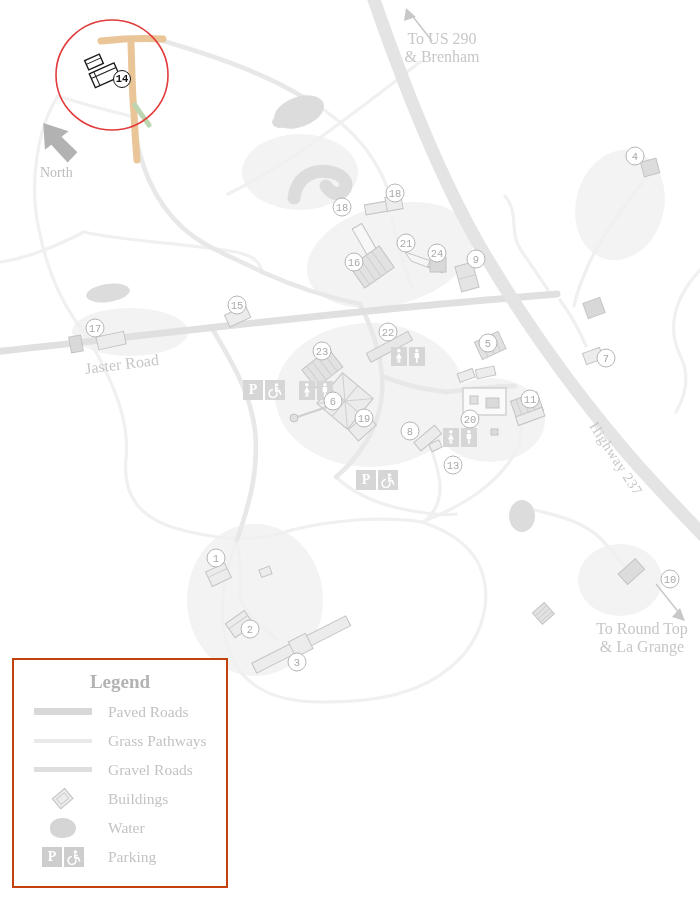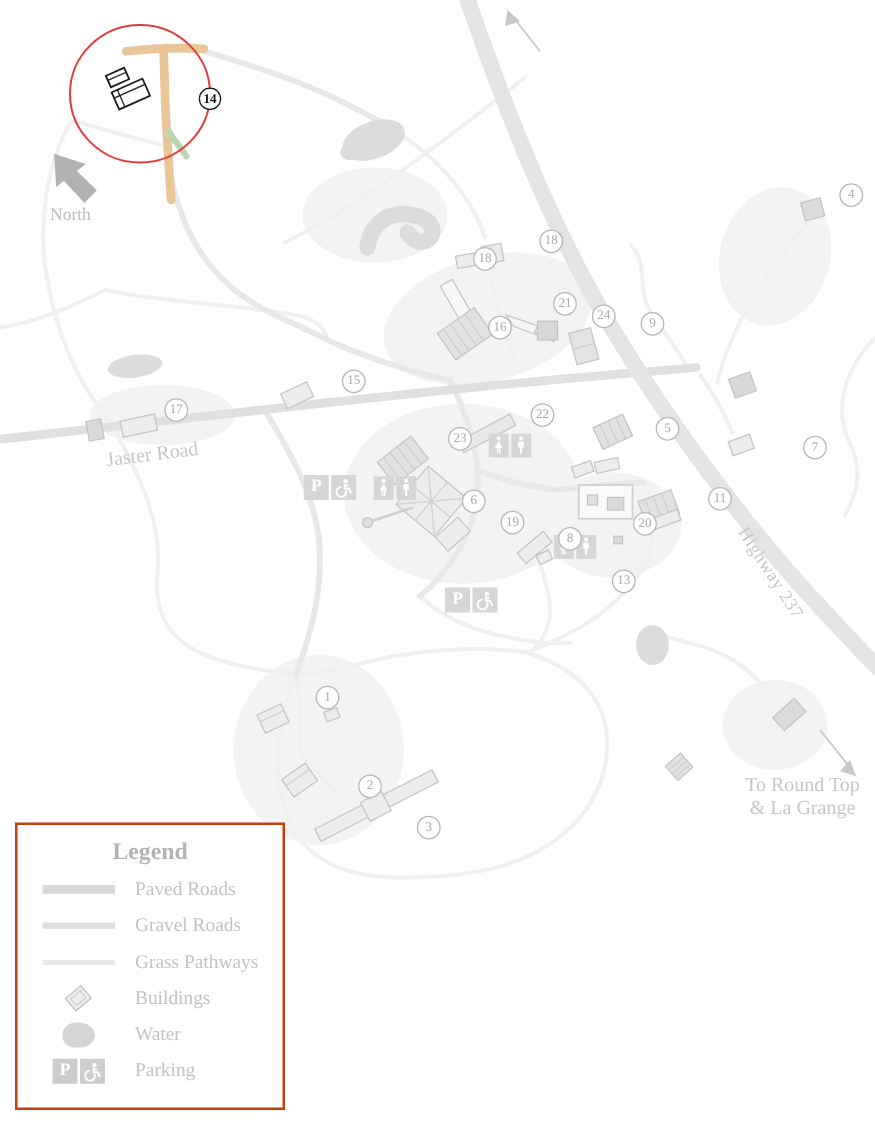--- a/index.html
+++ b/index.html
@@ -9,21 +9,21 @@
 
   
   .layer{position:absolute;left:0;top:0;width:700px;height:898px;pointer-events:none;}
 
   .map-label{position:absolute;color:#c7c7c7;white-space:pre-line;line-height:1.12;
              transform-origin:0 0;}
 
   .marker{position:absolute;width:17px;height:17px;border-radius:50%;
           border:1px solid #b6b6b6;background:#fff;color:#a9a9a9;
           font-size:10.5px;display:flex;align-items:center;justify-content:center;
-          transform:translate(-50%,-50%);font-family:Liberation Serif, serif;margin-left:46px;}
+          transform:translate(-50%,-50%);font-family:Liberation Mono, monospace;}
   .marker.dark{border:1.4px solid #151515;color:#111;font-weight:bold;width:16px;height:16px;}
 
   .icon-pair{position:absolute;display:flex;gap:2px;}
   .icon-pair .sq{background:#d6d6d6;display:flex;align-items:center;justify-content:center;
                  color:#fff;font-weight:bold;font-family:"Liberation Serif",serif;}
   .icon-pair .sq svg{display:block;width:86%;height:90%;}
 
   
   .legend{position:absolute;left:12px;top:658px;width:212px;height:226px;
           border:2px solid #c2410c;background:#fff;}
@@ -275,20 +275,22 @@
         </span>
         <span class="sq" style="width: 16px; height: 19px;">
           <svg viewBox="0 0 20 24">
             <circle cx="10" cy="3.6" r="2.5" fill="#fff"></circle>
             <path d="M6.8 7 h6.4 v7.2 h-2 v7 h-2.4 v-7 h-2 z" fill="#fff"></path>
           </svg>
         </span>
       </div>
     </div>
   <div class="layer" id="labels-layer">
+      <div class="map-label" style="left: 392px; top: 30px; font-size: 16px; width: 100px; text-align: center;">To US 290
+&amp; Brenham</div>
       <div class="map-label" style="left: 40px; top: 165px; font-size: 14px; color: rgb(188, 188, 188);">North</div>
       <div class="map-label" style="left: 84px; top: 360px; font-size: 16px; transform: rotate(-7deg);">Jaster Road</div>
       <div class="map-label" style="left: 600px; top: 419px; font-size: 14.5px; transform: rotate(57deg); letter-spacing: 0.5px;">Highway 237</div>
       <div class="map-label" style="left: 572px; top: 620px; font-size: 16px; width: 140px; text-align: center;">To Round Top
 &amp; La Grange</div>
     </div>
   <div class="layer" id="markers">
       <div class="marker" style="left: 216px; top: 558px;">1</div>
       <div class="marker" style="left: 250px; top: 629px;">2</div>
       <div class="marker" style="left: 297px; top: 662px;">3</div>
@@ -319,29 +321,29 @@
     <div class="legend-title">Legend</div>
 
     <div class="legend-row">
       <span class="legend-swatch">
           <span class="lg-line lg-paved"></span>
         </span>
       <span class="legend-label">Paved Roads</span>
     </div>
     <div class="legend-row">
       <span class="legend-swatch">
+          <span class="lg-line lg-grass"></span>
+        </span>
+      <span class="legend-label">Grass Pathways</span>
+    </div>
+    <div class="legend-row">
+      <span class="legend-swatch">
           <span class="lg-line lg-gravel"></span>
         </span>
       <span class="legend-label">Gravel Roads</span>
-    </div>
-    <div class="legend-row">
-      <span class="legend-swatch">
-          <span class="lg-line lg-grass"></span>
-        </span>
-      <span class="legend-label">Grass Pathways</span>
     </div>
     <div class="legend-row">
       <span class="legend-swatch">
         <svg width="26" height="26">
           <g transform="rotate(-40 13 13)">
             <rect x="5" y="6" width="16" height="13" fill="#ececec" stroke="#bfbfbf"></rect>
             <rect x="8" y="9" width="10" height="7" fill="none" stroke="#cfcfcf"></rect>
           </g>
         </svg>
       </span>

